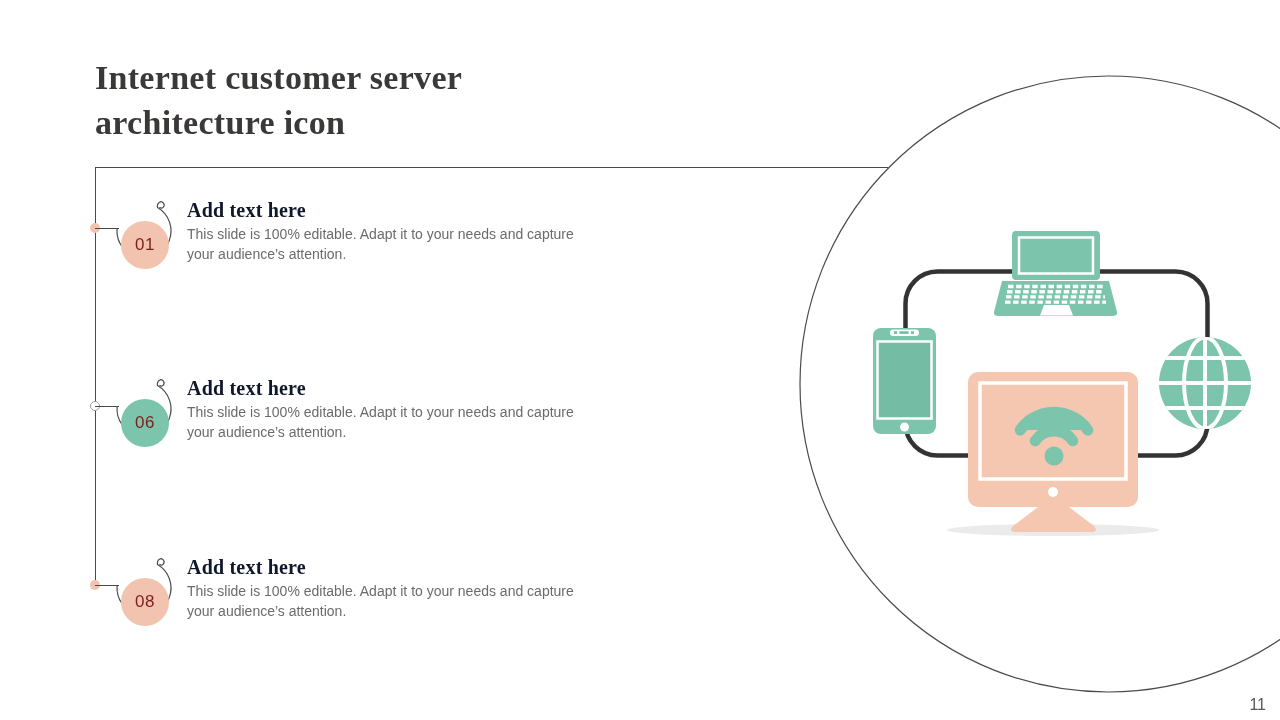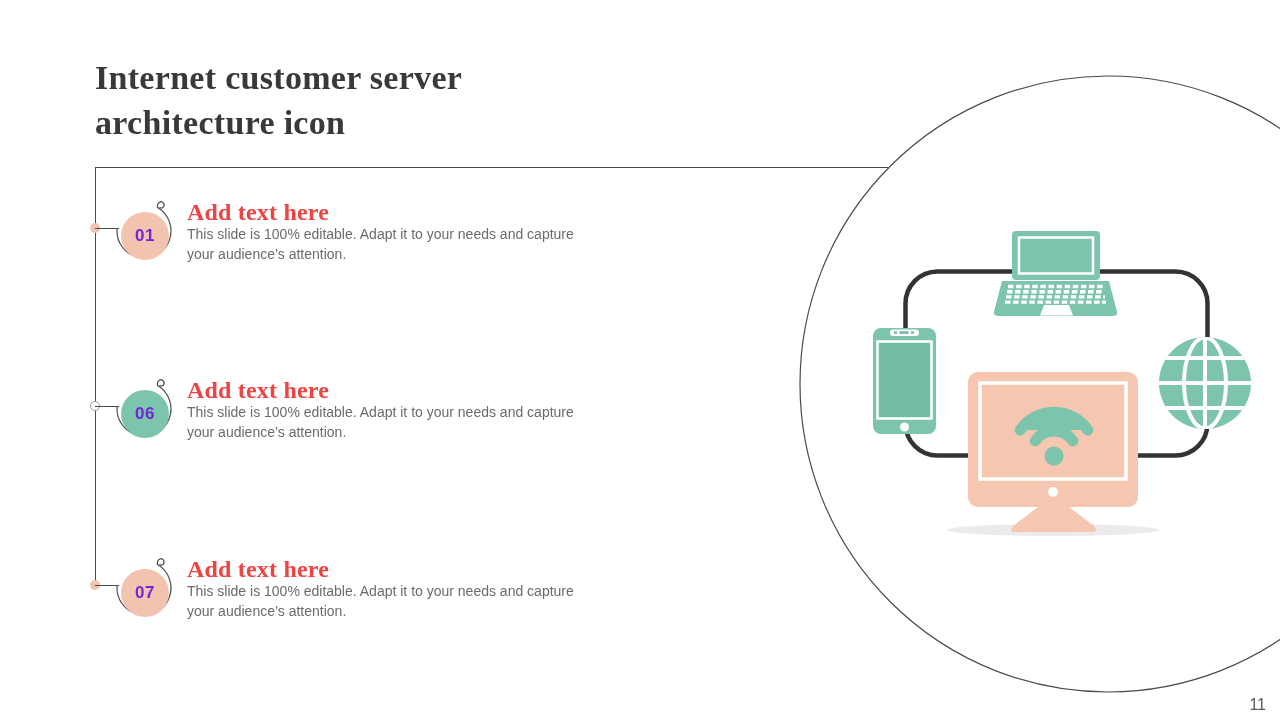--- a/index.html
+++ b/index.html
@@ -19,30 +19,30 @@
   .vline { position:absolute; left:95px; top:167px; width:1px; height:418px; background:var(--line); }
   .hline { position:absolute; left:95px; top:167px; width:793px; height:1px; background:var(--line); }
 
   .step-item { position:absolute; left:0; width:700px; height:72px; }
   .step-item .dot { position:absolute; left:90px; top:27px; width:10px; height:10px; border-radius:50%; }
   .accent-pink .dot { background:var(--pink); }
   .accent-teal .dot { background:#ffffff; border:1.5px solid #9b9b9b; }
   .step-item .connector { position:absolute; left:95px; top:31.5px; width:24px; height:1px; background:var(--line); }
   .step-item .arc { position:absolute; left:112px; top:3px; width:64px; height:64px; }
   .num-circle {
-    position:absolute; left:121px; top:16px; width:48px; height:48px; border-radius:50%;
+    position:absolute; left:121px; top:25px; width:48px; height:48px; border-radius:50%;
     display:flex; align-items:center; justify-content:center;
-    font-size:17px; font-weight:700; color:#6d28d9; letter-spacing:0.5px;
+    font-size:17px; font-weight:400; color:#7f1d1d; letter-spacing:0.5px;
   }
   .accent-pink .num-circle { background:var(--pink); }
   .accent-teal .num-circle { background:var(--teal); }
   .item-heading {
     position:absolute; left:187px; top:3px;
     font-family:"Liberation Serif","DejaVu Serif",serif;
-    font-size:24px; font-weight:700; color:#ef4444; letter-spacing:0.2px;
+    font-size:20px; font-weight:700; color:#0f172a; letter-spacing:0.2px;
   }
   .item-desc {
     position:absolute; left:187px; top:28px; width:470px;
     font-size:14px; line-height:20px; color:var(--body-text); white-space:pre-line;
   }
   .illustration { position:absolute; left:788px; top:60px; width:492px; height:648px; }
   .page-number { position:absolute; right:14px; bottom:6px; font-size:16px; color:#595959; }
 
   .f-teal { fill:var(--teal); }
   .f-tealdark { fill:var(--teal-dark); }
@@ -85,21 +85,21 @@
     <div class="item-desc">This slide is 100% editable. Adapt it to your needs and capture
 your audience’s attention.</div>
   </div>
 
   <div class="step-item accent-pink" style="top:553px;">
     <div class="dot"></div>
     <div class="connector"></div>
     <svg class="arc" viewBox="0 0 64 64">
       <path d="M 5.1,29.6 A 27,27 0 1 0 45.5,8.6 c -1,-5.2 4.2,-8 6.2,-4 c 1.5,3 -2,6.2 -4.2,3.6"></path>
     </svg>
-    <div class="num-circle">07</div>
+    <div class="num-circle">08</div>
     <div class="item-heading">Add text here</div>
     <div class="item-desc">This slide is 100% editable. Adapt it to your needs and capture
 your audience’s attention.</div>
   </div>
 
   <svg class="illustration" viewBox="788 60 492 648">
 
     <circle cx="1108" cy="384" r="308" fill="#ffffff" stroke="#4a4a4a" stroke-width="1.2"></circle>
 
     <rect x="905.5" y="271.5" width="302" height="184" rx="32" fill="none" stroke="#333333" stroke-width="4.5"></rect>

